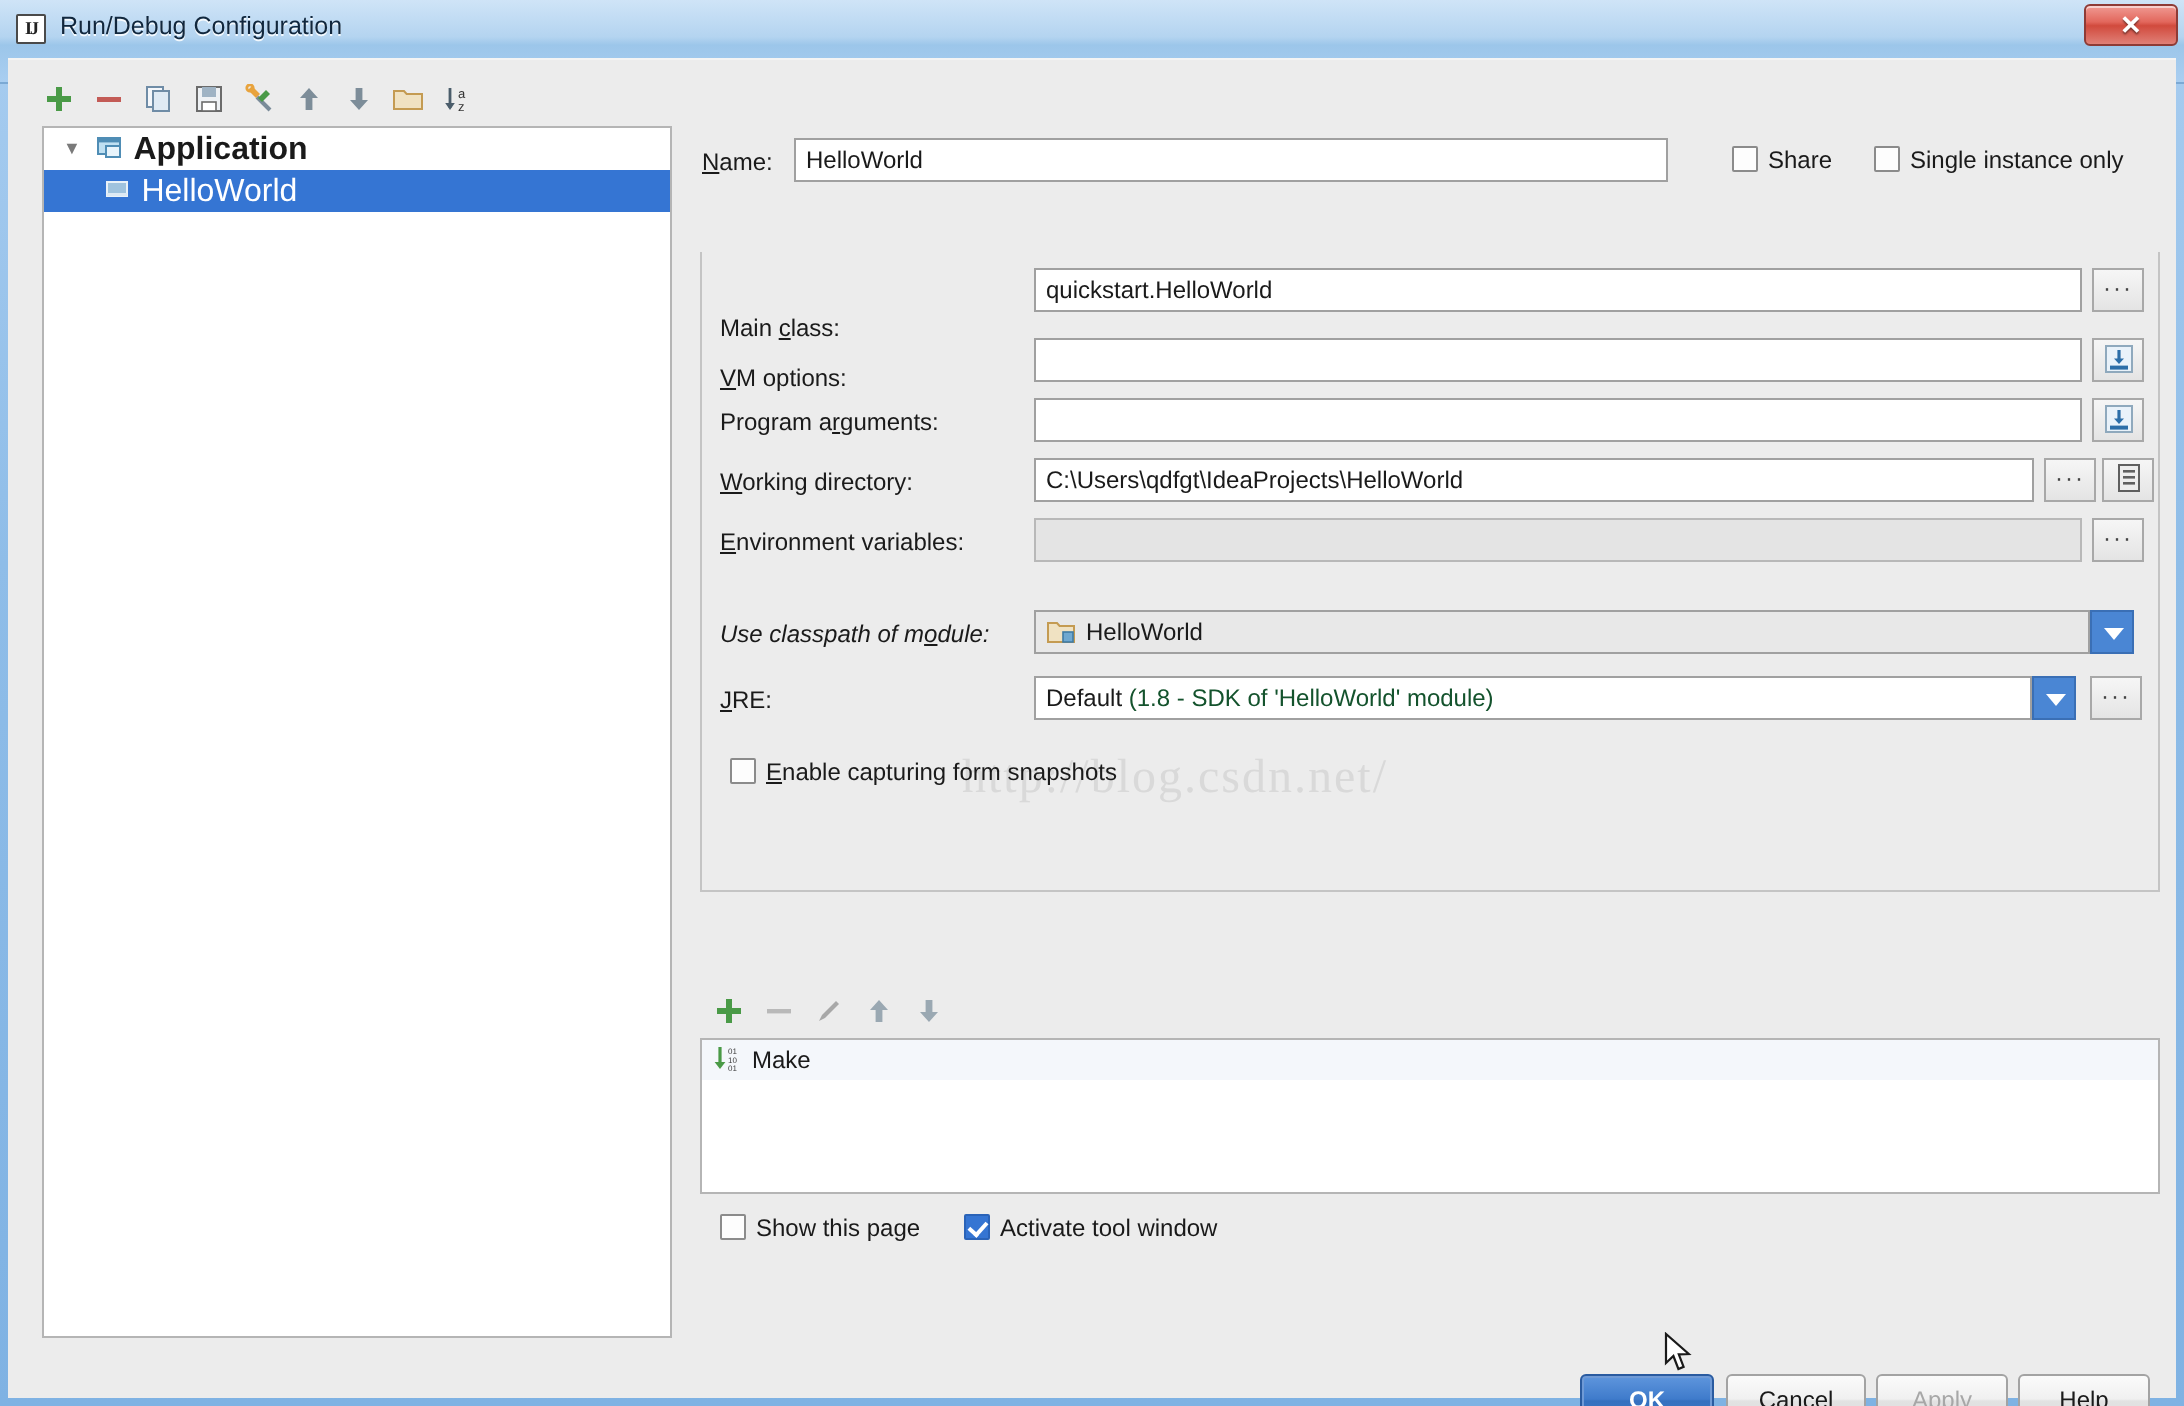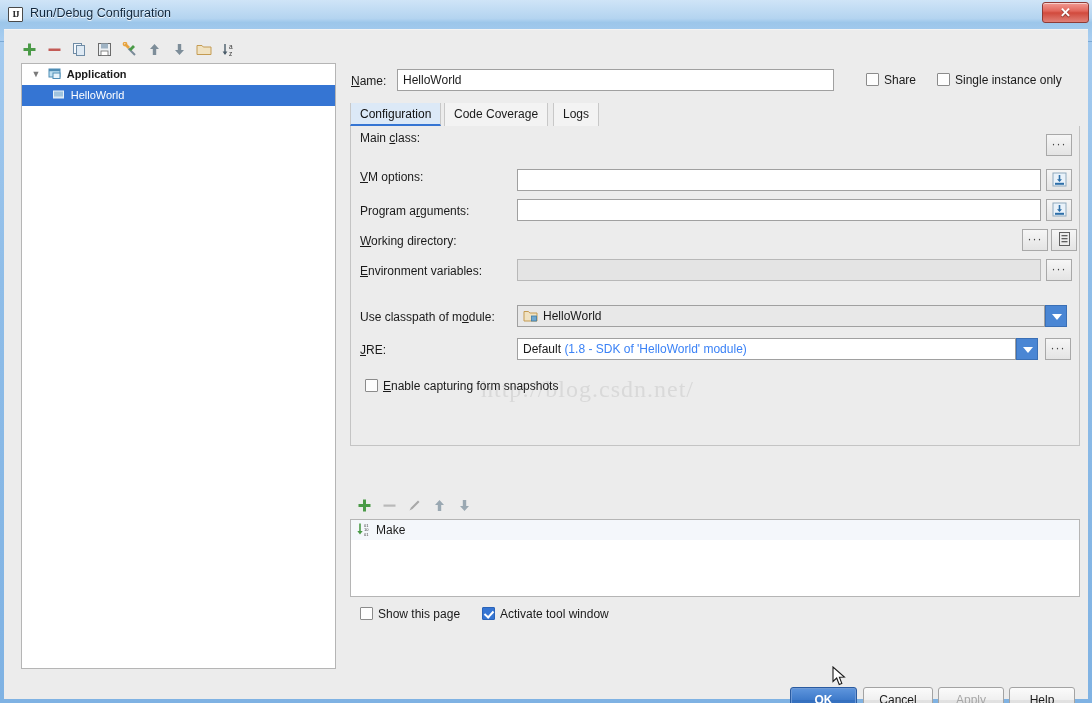--- a/index.html
+++ b/index.html
@@ -83,21 +83,21 @@
   .tree-row {
     position: relative; height: 21px; line-height: 21px;
     white-space: nowrap; padding-left: 6px; cursor: pointer;
   }
   .tree-row.sel { background: #3575d3; color: #ffffff; }
   .tree-twisty {
     display: inline-block; width: 16px; text-align: center;
     vertical-align: middle; font-size: 9px; color: #7a7a7a;
   }
   .tree-ico { display: inline-block; vertical-align: -3px; width: 16px; height: 15px; }
-  .tree-label { font-weight: bold; font-size: 11px; vertical-align: middle; }
+  .tree-label { font-weight: bold; font-size: 16px; vertical-align: middle; }
   .tree-label.leaf { font-weight: normal; }
   .indent { display: inline-block; width: 20px; }
 
   
   #name-label {
     position: absolute; left: 347px; top: 44px; font-size: 12px;
   }
   #name-input {
     position: absolute; left: 393px; top: 39px; width: 437px; height: 22px;
     background: #ffffff; border: 1px solid #a0a0a0;
@@ -179,21 +179,21 @@
     border-left: 5px solid transparent; border-right: 5px solid transparent;
     border-top: 6px solid #ffffff;
   }
   .combo {
     position: absolute; height: 22px;
     background: #e8e8e8; border: 1px solid #a0a0a0;
     font-size: 12px; line-height: 20px; padding-left: 5px;
     white-space: nowrap; overflow: hidden; cursor: pointer;
   }
   .combo.white { background: #ffffff; }
-  .dim { color: #3b82f6; }
+  .dim { color: #14532d; }
 
   
   #bl-header {
     position: absolute; left: 346px; top: 443px; width: 730px; height: 16px;
     cursor: pointer;
   }
   #bl-twisty {
     position: absolute; left: 0; top: 5px;
     border-left: 5px solid transparent; border-right: 5px solid transparent;
     border-top: 5px solid #3c6e94;
@@ -344,40 +344,30 @@
     <div id="name-label"><u>N</u>ame:</div>
     <input id="name-input" type="text" value="HelloWorld" style="">
 
     <div class="cb-wrap" id="cb-share">
       <span class="cbox"></span><span>Share</span>
     </div>
     <div class="cb-wrap" id="cb-single">
       <span class="cbox"></span><span>Single instance only</span>
     </div>
 
-    <div id="tabs">
-      <div class="tab active" style="left:0px">
-        <span>Configuration</span>
-      </div>
-      <div class="tab" style="left:94px">
-        <span>Code Coverage</span>
-      </div>
-      <div class="tab" style="left:203px">
-        <span>Logs</span>
-      </div>
-    </div>
 
     <div id="config-panel">
 
       <div id="watermark">http://blog.csdn.net/</div>
 
-      <div class="f-label" style="left:9px; top:5px;text-align:right;">Main <u>c</u>lass:</div>
+      <div class="f-label" style="left:9px; top:31px;text-align:right;">Main <u>c</u>lass:</div>
+      <input class="f-input" style="left: 166px; top: 8px; width: 524px;" type="text" value="quickstart.HelloWorld">
       <div class="sq-btn" style="left:695px; top:8px;">···</div>
 
-      <div class="f-label" style="left:9px; top:44px;"><u>V</u>M options:</div>
+      <div class="f-label" style="left:9px; top:56px;"><u>V</u>M options:</div>
       <input class="f-input" style="left: 166px; top: 43px; width: 524px;" type="text" value="">
       <div class="sq-btn" style="left:695px; top:43px;">
         <svg width="15" height="15" viewBox="0 0 15 15" style="margin-top:2px">
           <rect x="1" y="1" width="13" height="13" fill="#e9f2fa" stroke="#8fa9bd" stroke-width="1"></rect>
           <path d="M7.5 3 L7.5 8" stroke="#2c6ea8" stroke-width="1.6"></path>
           <path d="M7.5 10 L5 7.2 L10 7.2 Z" fill="#2c6ea8"></path>
           <rect x="3" y="10.8" width="9" height="2" fill="#2c6ea8"></rect>
         </svg>
       </div>
 
@@ -386,35 +376,36 @@
       <div class="sq-btn" style="left:695px; top:73px;">
         <svg width="15" height="15" viewBox="0 0 15 15" style="margin-top:2px">
           <rect x="1" y="1" width="13" height="13" fill="#e9f2fa" stroke="#8fa9bd" stroke-width="1"></rect>
           <path d="M7.5 3 L7.5 8" stroke="#2c6ea8" stroke-width="1.6"></path>
           <path d="M7.5 10 L5 7.2 L10 7.2 Z" fill="#2c6ea8"></path>
           <rect x="3" y="10.8" width="9" height="2" fill="#2c6ea8"></rect>
         </svg>
       </div>
 
       <div class="f-label" style="left:9px; top:108px;"><u>W</u>orking directory:</div>
+      <input class="f-input" style="left: 166px; top: 103px; width: 500px;" type="text" value="C:\Users\qdfgt\IdeaProjects\HelloWorld">
       <div class="sq-btn" style="left:671px; top:103px;">···</div>
       <div class="sq-btn" style="left:700px; top:103px;">
         <svg width="13" height="14" viewBox="0 0 13 14" style="margin-top:2px">
           <rect x="1.5" y="0.5" width="10" height="13" fill="#ededed" stroke="#5f5f5f" stroke-width="1"></rect>
           <rect x="3.5" y="3" width="6" height="1.3" fill="#5f5f5f"></rect>
           <rect x="3.5" y="6" width="6" height="1.3" fill="#5f5f5f"></rect>
           <rect x="3.5" y="9" width="6" height="1.3" fill="#5f5f5f"></rect>
         </svg>
       </div>
 
       <div class="f-label" style="left:9px; top:138px;"><u>E</u>nvironment variables:</div>
       <input class="f-input disabled" style="left: 166px; top: 133px; width: 524px;" type="text" disabled="" value="">
       <div class="sq-btn" style="left:695px; top:133px;">···</div>
 
-      <div class="f-label" style="left:9px; top:184px;">Use classpath of m<u>o</u>dule:</div>
+      <div class="f-label" style="left:9px; top:184px;font-style:italic;">Use classpath of m<u>o</u>dule:</div>
       <div class="combo" style="left:166px; top:179px; width:528px;">
         <span style="display:inline-block;vertical-align:-3px;margin-right:5px">
           <svg width="15" height="14" viewBox="0 0 15 14">
             <path d="M1 2.5 L5.5 2.5 L6.8 4 L14 4 L14 12 L1 12 Z" fill="#f0e2c2" stroke="#c49b52" stroke-width="1"></path>
             <rect x="8.5" y="7" width="5" height="5" fill="#6fa8d0" stroke="#3f7ba5" stroke-width="0.8"></rect>
           </svg>
         </span><span>HelloWorld</span>
       </div>
       <div class="drop-btn" style="left:694px; top:179px;"></div>
 

